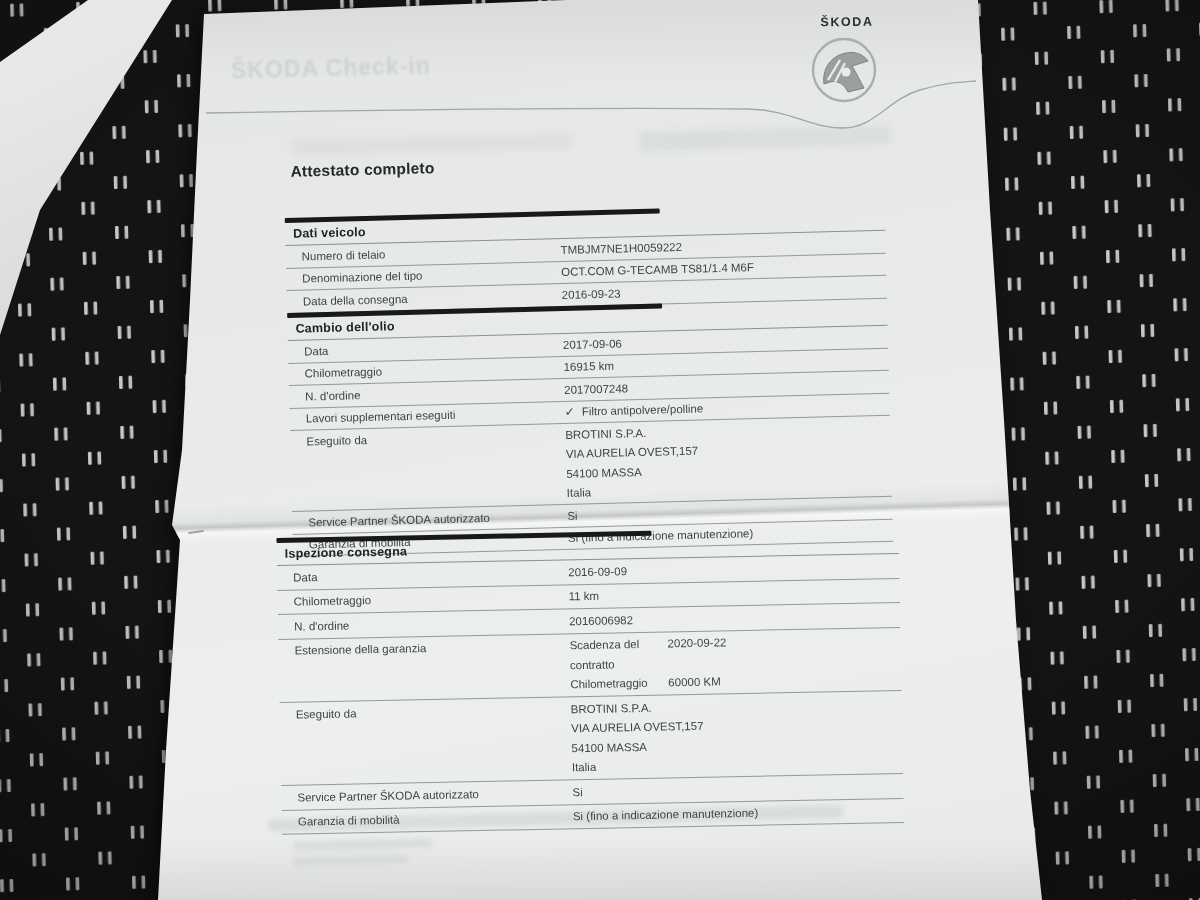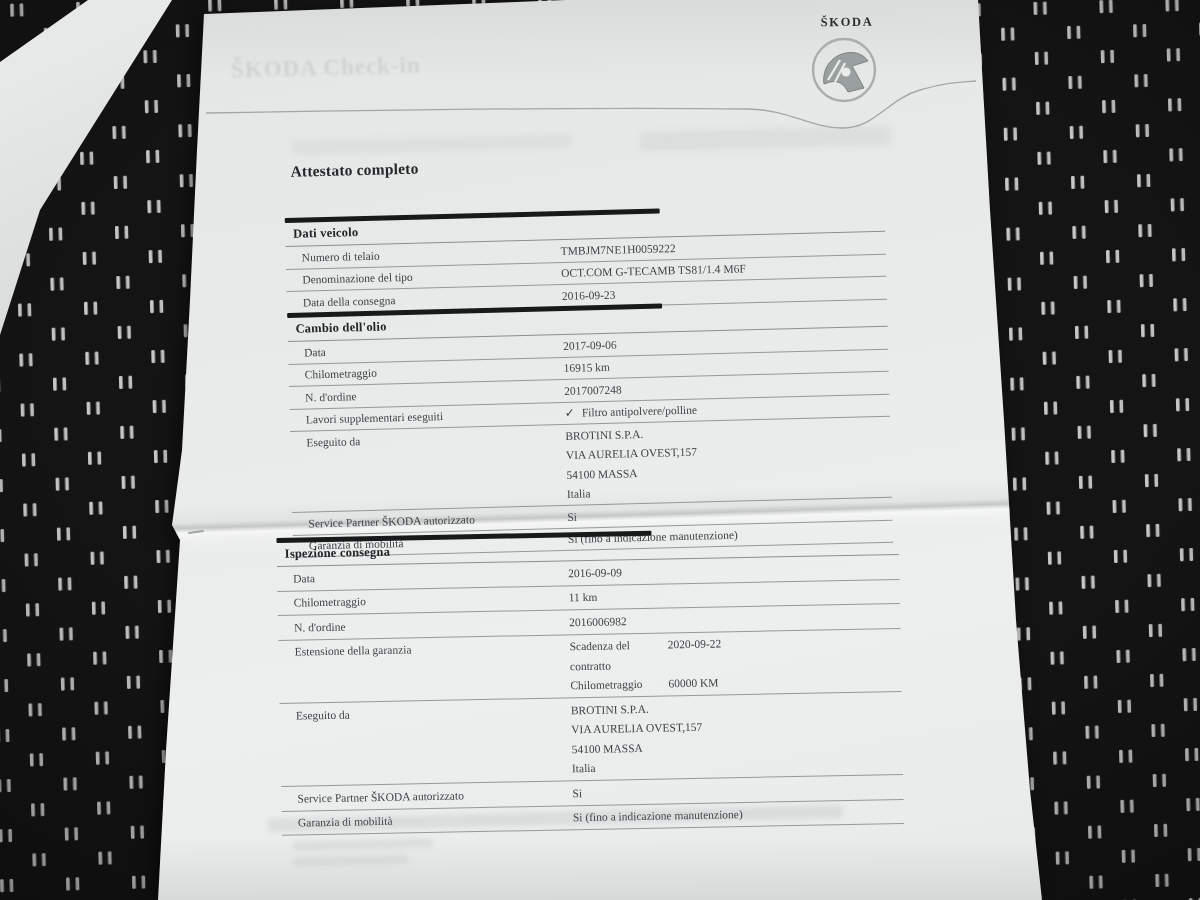--- a/index.html
+++ b/index.html
@@ -1,17 +1,17 @@
 <!DOCTYPE html>
 <html><head>
 <meta charset="utf-8">
 <style>
   html,body{width:1200px;height:900px;margin:0;overflow:hidden;background:#131313;
     font-family:"Liberation Sans", sans-serif;}
-  .stage{position:relative;width:1200px;height:900px;font-family:Liberation Serif, serif;}
+  .stage{position:relative;width:1200px;height:900px;}
 
   .fabric{position:absolute;left:0;top:0;z-index:1;}
   .vignette{position:absolute;left:0;top:0;width:1200px;height:900px;z-index:2;
     background:radial-gradient(ellipse 85% 75% at 52% 42%, rgba(0,0,0,0) 55%, rgba(0,0,0,0.30) 100%);
     pointer-events:none;}
 
   .under-sheet{position:absolute;left:0;top:0;width:200px;height:360px;z-index:3;
     background:linear-gradient(155deg,#e6e9e8 20%,#d9dcdb 75%,#cfd2d1);
     clip-path:polygon(88px 0, 172px 0, 40px 210px, 0 335px, 0 62px);
     filter:drop-shadow(3px 3px 5px rgba(0,0,0,0.45));}

